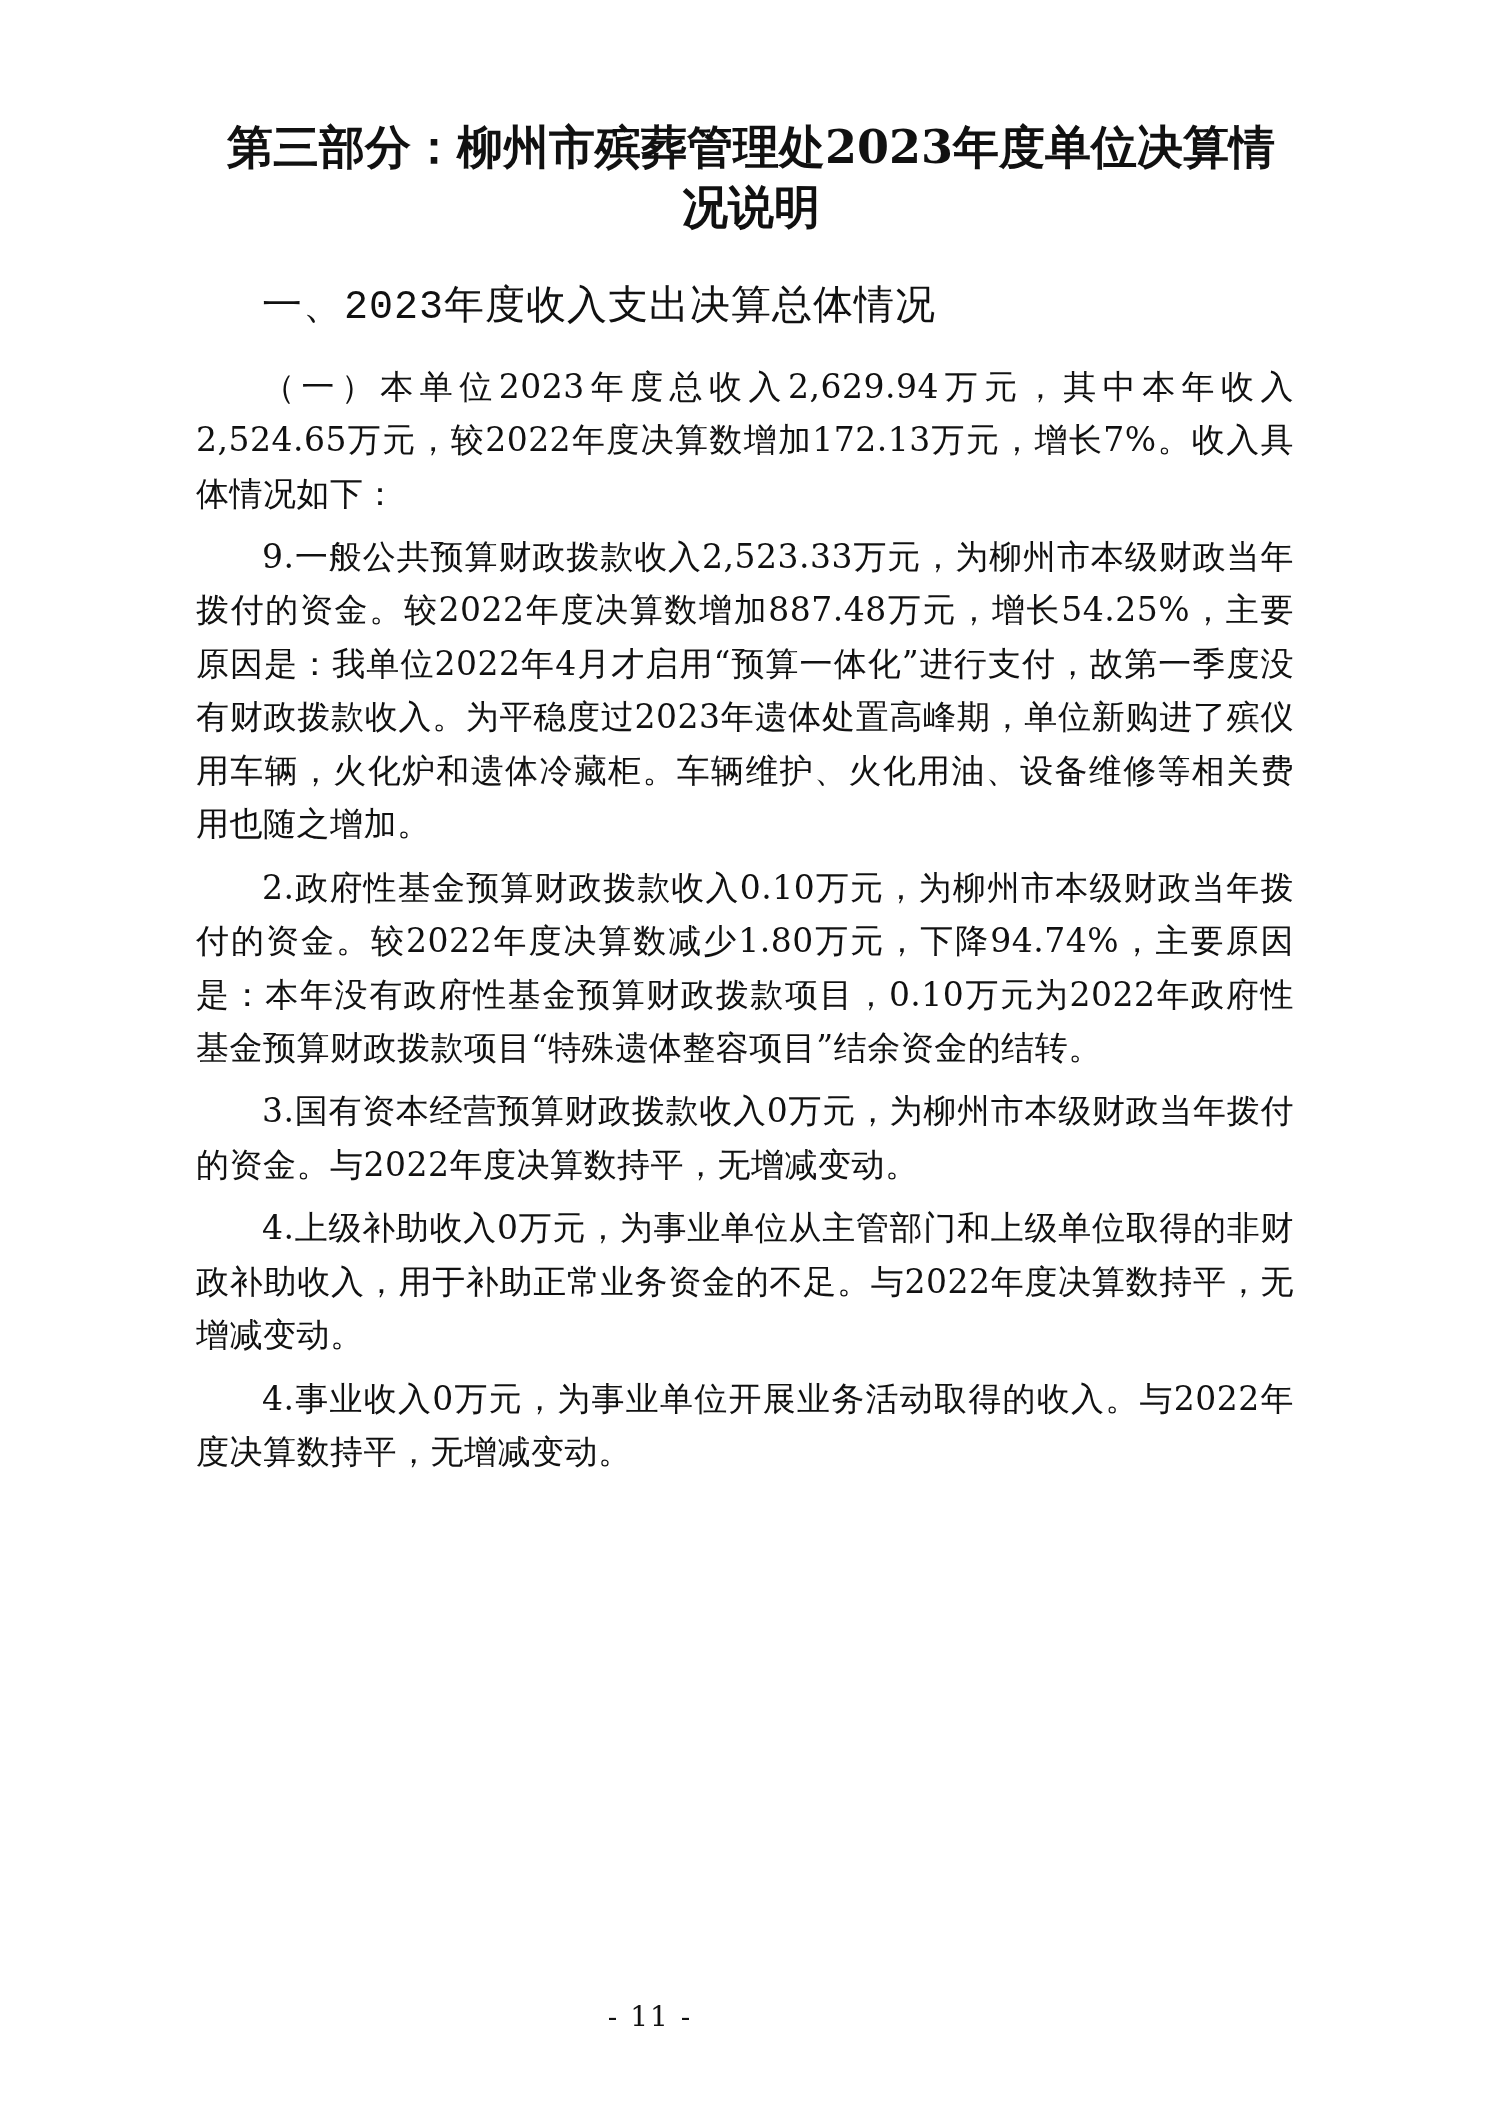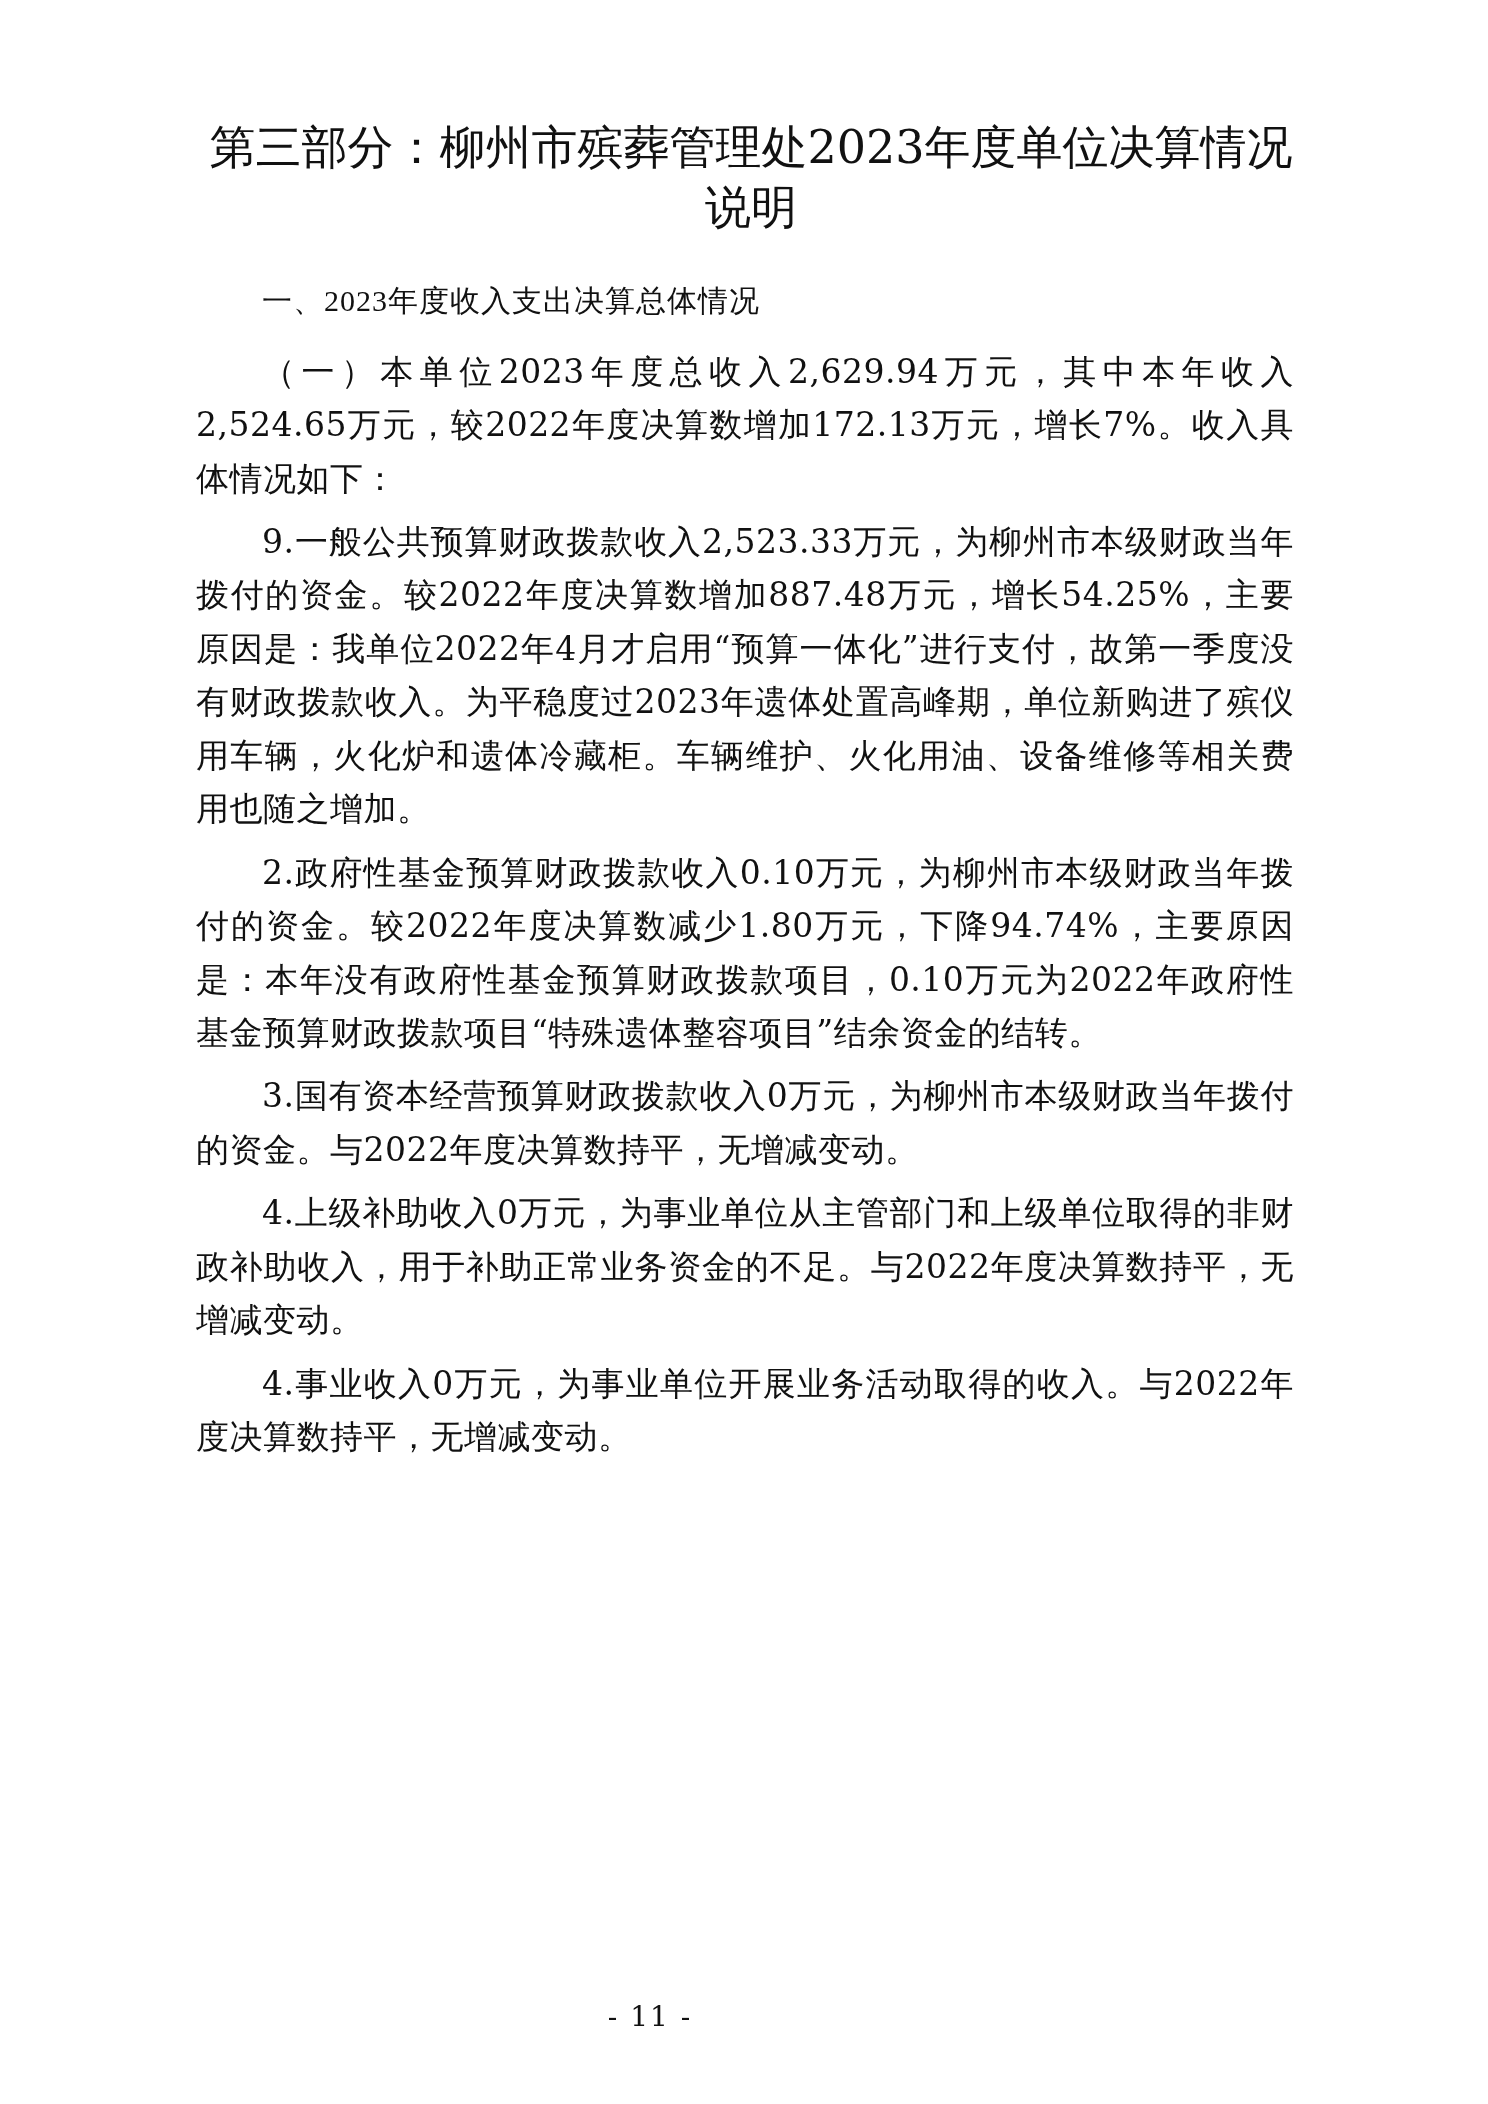--- a/index.html
+++ b/index.html
@@ -25,34 +25,34 @@
     box-sizing: border-box;
   }
   .content {
     position: absolute;
     left: 196px;
     top: 118px;
     width: 1110px;
   }
   .doc-title {
     font-size: 46px;
-    font-weight: normal;
+    font-weight: bold;
     line-height: 1.30;
     text-align: center;
     letter-spacing: 0px;
     margin: 0 0 0 0;
     padding: 0 10px;
     font-family: "DejaVu Serif", "Liberation Serif", serif;
   }
   .section-heading {
-    font-size: 30px;
+    font-size: 40px;
     line-height: 1.5;
     margin: 40px 0 8px 0;
     text-indent: 66px;
-    font-family: Liberation Serif, serif;
+    font-family: Liberation Mono, monospace;
     letter-spacing: 1px;
   }
   p.body-para {
     font-size: 33px;
     line-height: 1.62;
     margin: 22px 12px 0 0;
     text-indent: 66px;
     text-align: justify;
     text-justify: inter-ideograph;
     letter-spacing: 0.5px;

